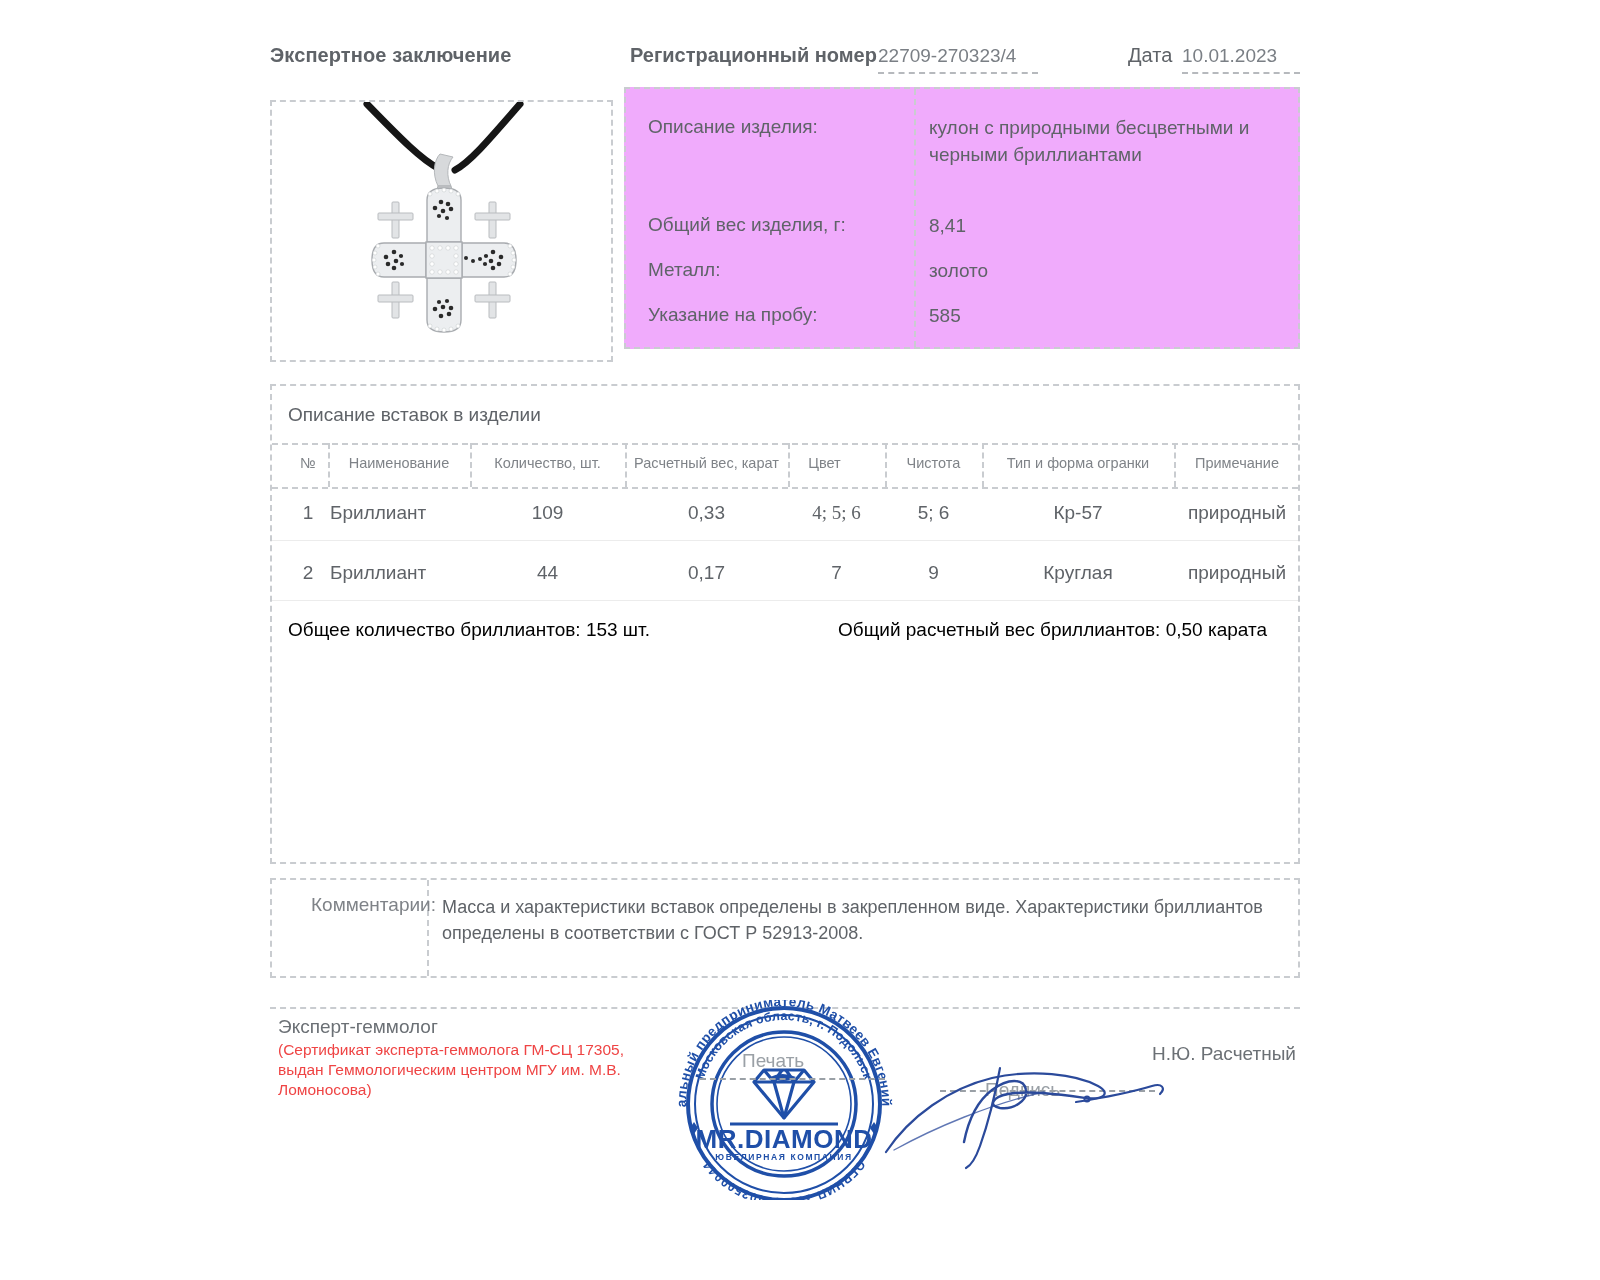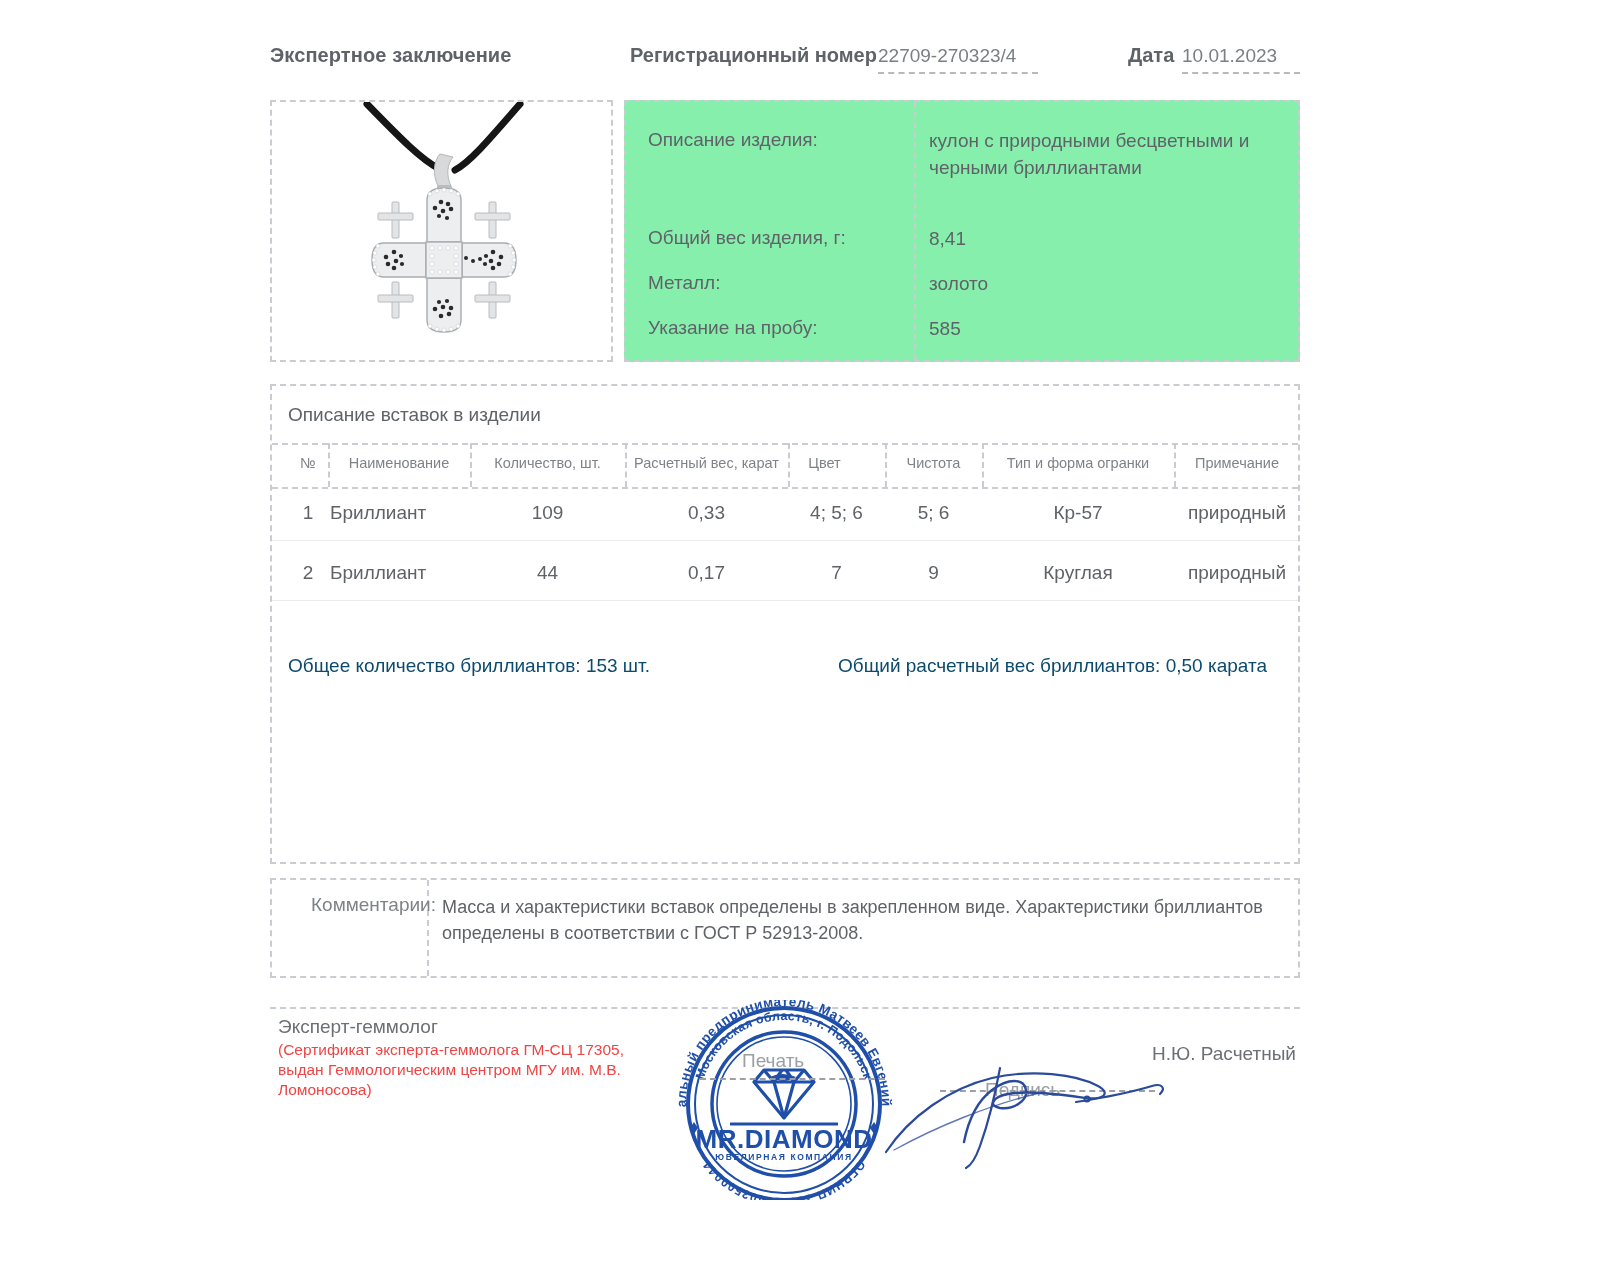--- a/index.html
+++ b/index.html
@@ -52,21 +52,21 @@
     font-size: 19px;
     color: #7a7f85;
     border-bottom: 2px dashed #b6b9bd;
     padding-bottom: 5px;
     text-align: left;
   }
   .hdr-date-label {
     position: absolute;
     left: 858px; top: 6px;
     font-size: 20px;
-    font-weight: bold;
+    font-weight: normal;
     color: #5f6368;
   }
   .hdr-date-value {
     position: absolute;
     left: 912px; top: 7px;
     width: 118px;
     font-size: 19px;
     color: #7a7f85;
     border-bottom: 2px dashed #b6b9bd;
     padding-bottom: 5px;
@@ -80,26 +80,26 @@
     width: 343px;
     height: 262px;
     border: 2px dashed #c9ccd0;
     box-sizing: border-box;
     background: #ffffff;
     overflow: hidden;
   }
   .info-box {
     position: absolute;
     left: 624px;
-    top: 100px;
+    top: 87px;
     width: 676px;
     height: 262px;
     border: 2px dashed #c9ccd0;
     box-sizing: border-box;
-    background: #86efac;
+    background: #f0abfc;
   }
   .info-divider {
     position: absolute;
     left: 288px;
     top: 0;
     width: 0;
     height: 100%;
     border-left: 2px dashed #c9ccd0;
   }
   .info-label {
@@ -172,22 +172,21 @@
   .cell {
     position: absolute;
     font-size: 19px;
     color: #5f6368;
     text-align: center;
     line-height: 24px;
   }
   .totals {
     position: absolute;
     font-size: 19px;
-    color: #0c4a6e;
-    margin-top: 36px;
+    color: #000000;
   }
 
   
   .comments-box {
     position: absolute;
     left: 270px;
     top: 878px;
     width: 1030px;
     height: 100px;
     border: 2px dashed #c9ccd0;
@@ -450,21 +449,21 @@
     <div class="th" style="left:200px; width:151px;">Количество, шт.</div>
     <div class="th" style="left:506px; width:93px;">Цвет</div>
     <div class="th" style="left:615px; width:93px;">Чистота</div>
     <div class="th" style="left:712px; width:188px;">Тип и форма огранки</div>
     <div class="th" style="left:904px; width:122px;">Примечание</div>
 
     <div class="cell" style="left:16px;  top:115px; width:40px;">1</div>
     <div class="cell" style="left:58px;  top:115px; width:138px; text-align:left;">Бриллиант</div>
     <div class="cell" style="left:200px; top:115px; width:151px;">109</div>
     <div class="cell" style="left:355px; top:115px; width:159px;">0,33</div>
-    <div class="cell" style="left:518px; top:115px; width:93px;">4; 5; 6</div>
+    <div class="cell" style="left:518px; top:115px; width:93px;font-family:Liberation Serif, serif;">4; 5; 6</div>
     <div class="cell" style="left:615px; top:115px; width:93px;">5; 6</div>
     <div class="cell" style="left:712px; top:115px; width:188px;">Кр-57</div>
     <div class="cell" style="left:904px; top:115px; width:122px;">природный</div>
 
     <div class="row-sep" style="top:154px;"></div>
 
     <div class="cell" style="left:16px;  top:175px; width:40px;">2</div>
     <div class="cell" style="left:58px;  top:175px; width:138px; text-align:left;">Бриллиант</div>
     <div class="cell" style="left:200px; top:175px; width:151px;">44</div>
     <div class="cell" style="left:355px; top:175px; width:159px;">0,17</div>

